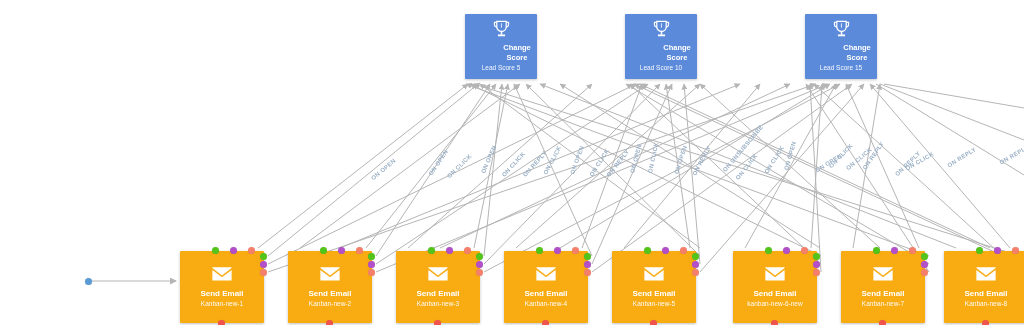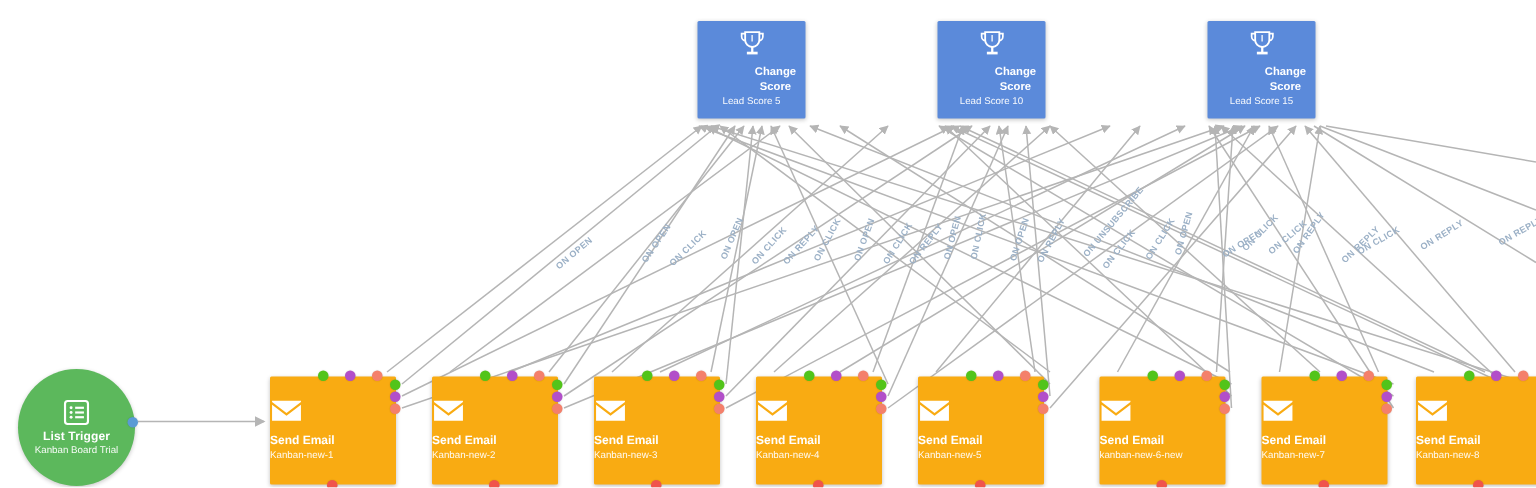--- a/index.html
+++ b/index.html
@@ -64,21 +64,21 @@
 
   
   .email-node {
     position: absolute;
     width: 84px;
     height: 72px;
     background: #f9ab12;
     box-shadow: 0 1px 3px rgba(0,0,0,0.25);
     display: flex;
     flex-direction: column;
-    align-items: flex-start;
+    align-items: center;
     justify-content: center;
     color: #ffffff;
     text-align: center;
     border-radius: 1px;
   }
   .email-node .node-icon {
     margin-bottom: 6px;
     line-height: 0;
   }
   .email-node .node-title {
@@ -239,35 +239,20 @@
       <div style="position: absolute; left: 847px; top: 166px; transform: rotate(-40deg); transform-origin: left center; font-family: &quot;Liberation Sans&quot;, sans-serif; font-size: 6px; font-weight: bold; letter-spacing: 0.3px; white-space: nowrap; color: rgb(155, 176, 198);">ON CLICK</div>
       <div style="position: absolute; left: 864px; top: 166px; transform: rotate(-55deg); transform-origin: left center; font-family: &quot;Liberation Sans&quot;, sans-serif; font-size: 6px; font-weight: bold; letter-spacing: 0.3px; white-space: nowrap; color: rgb(155, 176, 198);">ON REPLY</div>
       <div style="position: absolute; left: 906px; top: 166px; transform: rotate(-30deg); transform-origin: left center; font-family: &quot;Liberation Sans&quot;, sans-serif; font-size: 6px; font-weight: bold; letter-spacing: 0.3px; white-space: nowrap; color: rgb(155, 176, 198);">ON CLICK</div>
       <div style="position: absolute; left: 896px; top: 172px; transform: rotate(-44deg); transform-origin: left center; font-family: &quot;Liberation Sans&quot;, sans-serif; font-size: 6px; font-weight: bold; letter-spacing: 0.3px; white-space: nowrap; color: rgb(155, 176, 198);">ON REPLY</div>
       <div style="position: absolute; left: 948px; top: 163px; transform: rotate(-32deg); transform-origin: left center; font-family: &quot;Liberation Sans&quot;, sans-serif; font-size: 6px; font-weight: bold; letter-spacing: 0.3px; white-space: nowrap; color: rgb(155, 176, 198);">ON REPLY</div>
       <div style="position: absolute; left: 1000px; top: 160px; transform: rotate(-30deg); transform-origin: left center; font-family: &quot;Liberation Sans&quot;, sans-serif; font-size: 6px; font-weight: bold; letter-spacing: 0.3px; white-space: nowrap; color: rgb(155, 176, 198);">ON REPLY</div>
     </div>
 
   <div id="node-layer">
 
-    <div class="trigger-node" style="left:12px; top:246px;">
-      <span class="node-icon">
-        <svg width="18" height="18" viewBox="0 0 20 20">
-          <rect x="1.5" y="1.5" width="17" height="17" rx="2" fill="none" stroke="#ffffff" stroke-width="1.6"></rect>
-          <circle cx="6" cy="6.5" r="1.1" fill="#ffffff"></circle>
-          <circle cx="6" cy="10" r="1.1" fill="#ffffff"></circle>
-          <circle cx="6" cy="13.5" r="1.1" fill="#ffffff"></circle>
-          <rect x="9" y="5.7" width="6.5" height="1.6" fill="#ffffff"></rect>
-          <rect x="9" y="9.2" width="6.5" height="1.6" fill="#ffffff"></rect>
-          <rect x="9" y="12.7" width="6.5" height="1.6" fill="#ffffff"></rect>
-        </svg>
-      </span>
-      <div class="node-title">List Trigger</div>
-      <div class="node-sub">Kanban Board Trial</div>
-    </div>
     <div class="port" style="left:85px; top:278px; background:#5b9bd5;"></div>
 
   <div class="email-node" style="left: 180px; top: 251px; background: rgb(249, 171, 18);">
         <span class="node-icon"><svg width="22" height="16" viewBox="0 0 24 17">
             <path d="M1 1 H23 V16 H1 Z" fill="none" stroke="#ffffff" stroke-width="0"></path>
             <path d="M1.5 2 L12 10 L22.5 2 L22.5 1 L1.5 1 Z" fill="#ffffff"></path>
             <path d="M1.5 4 L1.5 15.5 L22.5 15.5 L22.5 4 L12 12 Z" fill="#ffffff"></path>
           </svg></span>
         <div class="node-title">Send Email</div>
         <div class="node-sub">Kanban-new-1</div>

